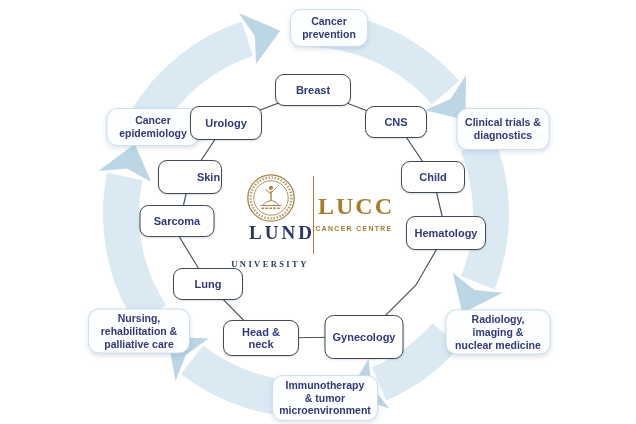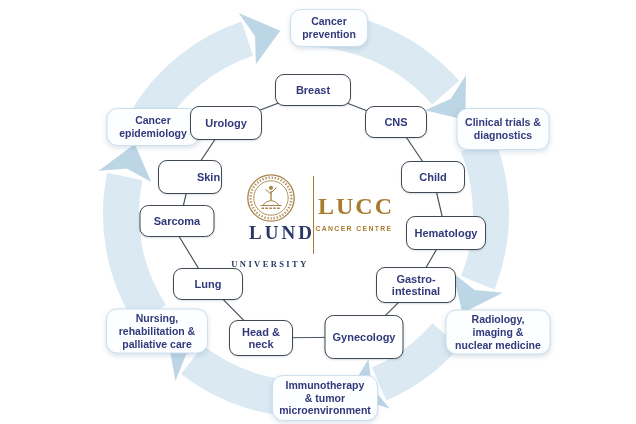--- a/index.html
+++ b/index.html
@@ -87,21 +87,21 @@
   <div class="box outer-box" style="left:483px;top:332px;width:105px;height:45px;">
     <span class="label">Radiology,
 imaging &amp;
 nuclear medicine</span>
   </div>
   <div class="box outer-box" style="left:310px;top:398px;width:106px;height:46px;">
     <span class="label">Immunotherapy
 &amp; tumor
 microenvironment</span>
   </div>
-  <div class="box outer-box" style="left:142px;top:331px;width:102px;height:45px;">
+  <div class="box outer-box" style="left:124px;top:331px;width:102px;height:45px;">
     <span class="label">Nursing,
 rehabilitation &amp;
 palliative care</span>
   </div>
   <div class="box outer-box" style="left:138px;top:127px;width:93px;height:38px;">
     <span class="label">Cancer
 epidemiology</span>
   </div>
 
   <div class="box inner-box" style="left:313px;top:90px;width:76px;height:32px;">
@@ -109,28 +109,24 @@
   </div>
   <div class="box inner-box" style="left:396px;top:122px;width:62px;height:32px;">
     <span class="label">CNS</span>
   </div>
   <div class="box inner-box" style="left:433px;top:177px;width:64px;height:32px;">
     <span class="label">Child</span>
   </div>
   <div class="box inner-box" style="left:446px;top:233px;width:80px;height:34px;">
     <span class="label">Hematology</span>
   </div>
-  <div class="box inner-box" style="left:416px;top:285px;width:80px;height:36px;">
-    <span class="label">Gastro-
-intestinal</span>
-  </div>
   <div class="box inner-box" style="left:364px;top:337px;width:79px;height:44px;">
     <span class="label">Gynecology</span>
   </div>
-  <div class="box inner-box" style="left:261px;top:338px;width:64px;height:36px;">
+  <div class="box inner-box" style="left:261px;top:338px;width:76px;height:36px;">
     <span class="label">Head &amp;
 neck</span>
   </div>
   <div class="box inner-box" style="left:208px;top:284px;width:70px;height:32px;">
     <span class="label">Lung</span>
   </div>
   <div class="box inner-box" style="left:177px;top:221px;width:75px;height:32px;">
     <span class="label">Sarcoma</span>
   </div>
   <div class="box inner-box" style="left:190px;top:177px;width:64px;height:34px;padding-left:37px;">

